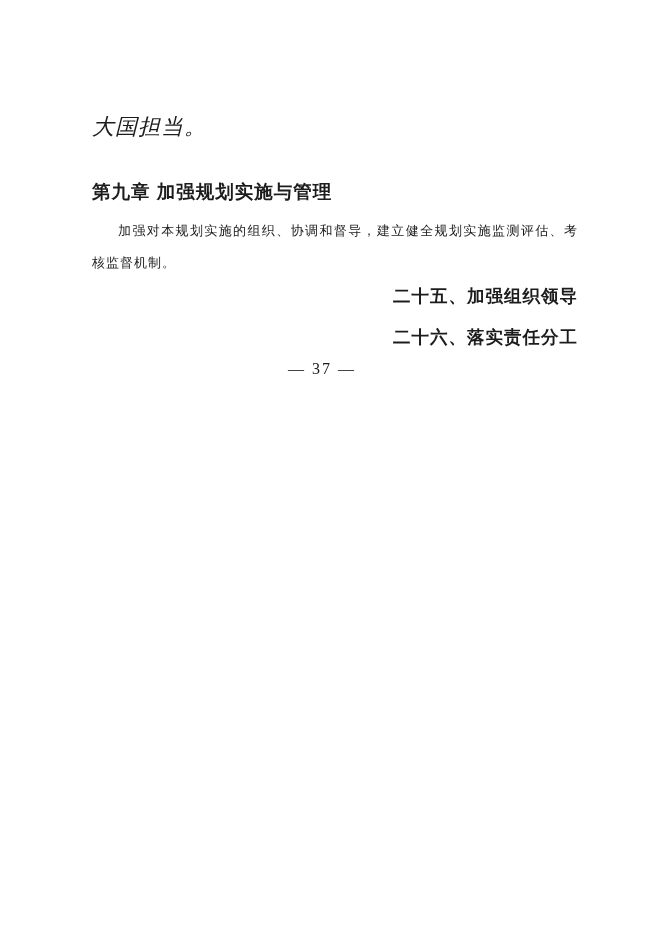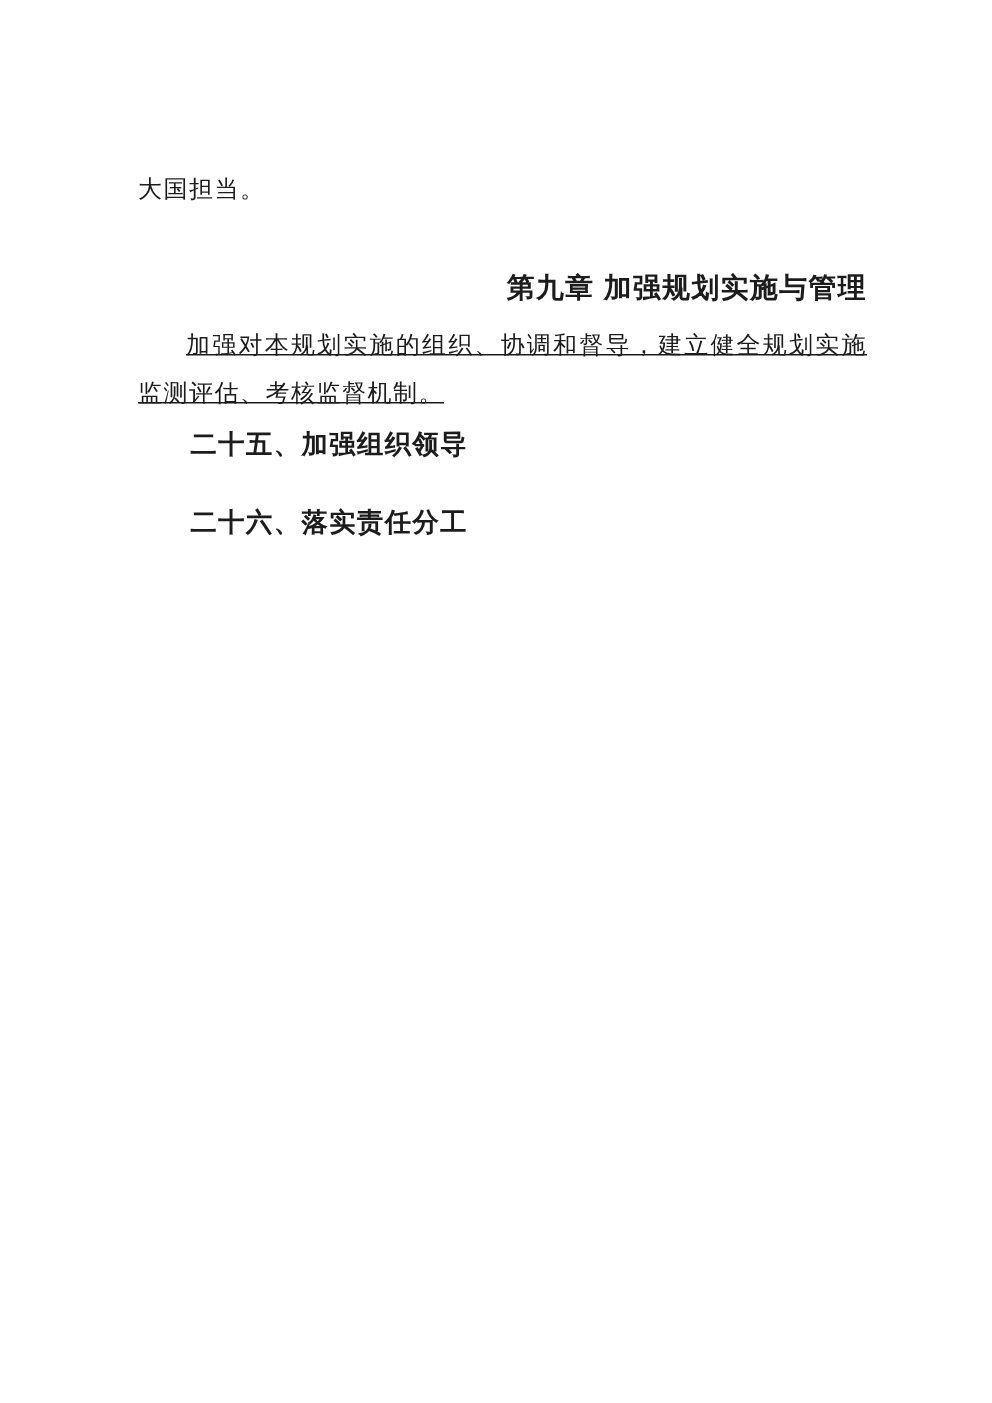--- a/index.html
+++ b/index.html
@@ -13,57 +13,58 @@
     height: 935px;
     background: #ffffff;
     overflow: hidden;
     box-sizing: border-box;
     padding: 0 83px 0 92px;
     color: #1c1c1c;
     font-family: "Liberation Serif", "DejaVu Serif", serif;
   }
   .cont {
     margin: 111px 0 0 0;
-    font-size: 16px;
+    font-size: 22px;
     line-height: 32.4px;
     letter-spacing: 1px;
+    font-style: italic;
   }
   .chapter {
     margin: 33px 0 0 0;
     font-size: 18.5px;
     line-height: 32.4px;
     font-weight: bold;
-    text-align: right;
+    text-align: left;
     font-family: "Liberation Sans", "DejaVu Sans", sans-serif;
     letter-spacing: 1px;
   }
   .body {
     margin: 0;
-    font-size: 16px;
+    font-size: 13px;
     line-height: 32.4px;
     text-align: justify;
     text-justify: inter-character;
     letter-spacing: 1px;
     text-indent: 2em;
-    text-decoration: underline;
   }
   .body.intro {
     margin-top: 6px;
   }
   .section {
     margin: 0;
     padding-left: 2em;
     font-size: 17.5px;
     line-height: 32.4px;
     font-weight: bold;
     font-family: "Liberation Sans", "DejaVu Sans", sans-serif;
     letter-spacing: 1px;
+    text-align: right;
   }
   .section.second {
-    margin-top: 20px;
+    margin-top: 9px;
   }
   .pageno {
     margin: 0;
     font-size: 16px;
     line-height: 32.4px;
     text-align: center;
     letter-spacing: 2px;
     transform: translateX(-13px);
   }
 </style>
@@ -77,14 +78,15 @@
   <h1 class="chapter">第九章 加强规划实施与管理</h1>
 
   <p class="body intro">加强对本规划实施的组织、协调和督导，建立健全规划实施监测评估、考核监督机制。</p>
 
   <h2 class="section">二十五、加强组织领导</h2>
 
 
   <h2 class="section second">二十六、落实责任分工</h2>
 
 
+  <div class="pageno">— 37 —</div>
 
 </div>
 
 </body></html>

